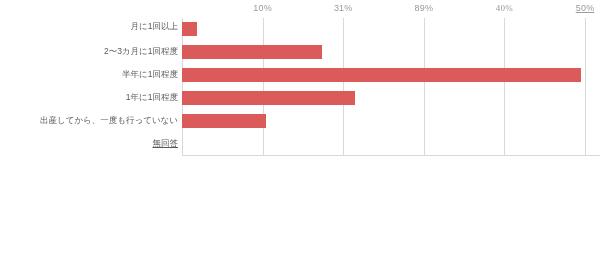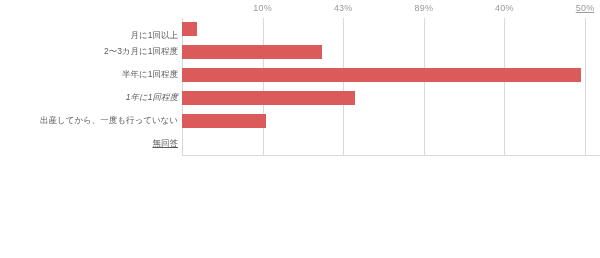--- a/index.html
+++ b/index.html
@@ -94,30 +94,30 @@
 </head>
 <body>
 
 <div id="chart-root">
 
   <div class="axis-left-line"></div>
   <div class="axis-baseline"></div>
 
   <div id="tick-labels">
       <div class="tick-label" style="left: 218.608px; color: rgb(154, 154, 154);">10%</div>
-      <div class="tick-label" style="left: 299.217px; color: rgb(154, 154, 154);">43%</div>
+      <div class="tick-label" style="left: 299.217px; color: rgb(154, 154, 154);">31%</div>
       <div class="tick-label" style="left: 379.825px; color: rgb(154, 154, 154);">89%</div>
-      <div class="tick-label" style="left: 460.433px; color: rgb(154, 154, 154);">40%</div>
+      <div class="tick-label" style="left: 460.433px; color: rgb(154, 154, 154); font-family: Liberation Serif, serif;">40%</div>
       <div class="tick-label" style="left: 541.042px; color: rgb(154, 154, 154); text-decoration: underline;">50%</div>
     </div>
   <div id="cat-labels">
-      <div class="cat-label" style="right: 466px; top: 31px; color: rgb(89, 89, 89); text-align: center;">月に1回以上</div>
+      <div class="cat-label" style="right: 466px; top: 22px; color: rgb(89, 89, 89); text-align: center;">月に1回以上</div>
       <div class="cat-label" style="right: 466px; top: 47.25px; color: rgb(89, 89, 89); text-align: right;">2〜3カ月に1回程度</div>
       <div class="cat-label" style="right: 466px; top: 70.0833px; color: rgb(89, 89, 89);">半年に1回程度</div>
-      <div class="cat-label" style="right: 466px; top: 92.9167px; color: rgb(89, 89, 89); font-style: italic;">1年に1回程度</div>
+      <div class="cat-label" style="right: 466px; top: 92.9167px; color: rgb(89, 89, 89);">1年に1回程度</div>
       <div class="cat-label" style="right: 466px; top: 115.75px; color: rgb(89, 89, 89);">出産してから、一度も行っていない</div>
       <div class="cat-label" style="right: 466px; top: 138.583px; color: rgb(89, 89, 89); text-decoration: underline;">無回答</div>
     </div>
 
   <div id="plot-area">
     <div id="gridlines">
         <div class="gridline" style="left: 80.6084px; background: rgb(217, 217, 217);"></div>
         <div class="gridline" style="left: 161.217px; background: rgb(217, 217, 217);"></div>
         <div class="gridline" style="left: 241.825px; background: rgb(217, 217, 217);"></div>
         <div class="gridline" style="left: 322.433px; background: rgb(217, 217, 217);"></div>

